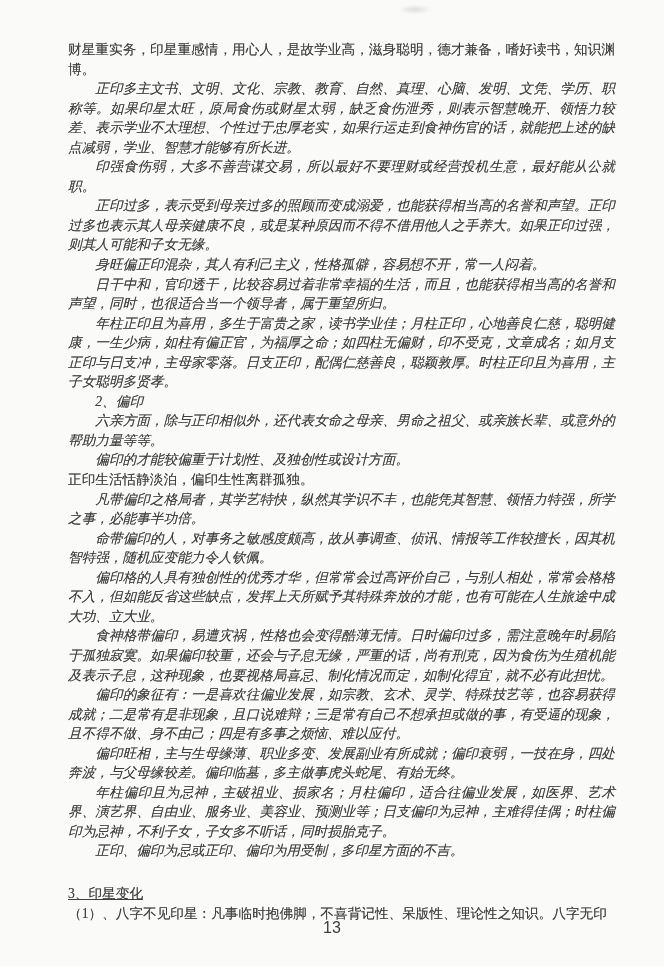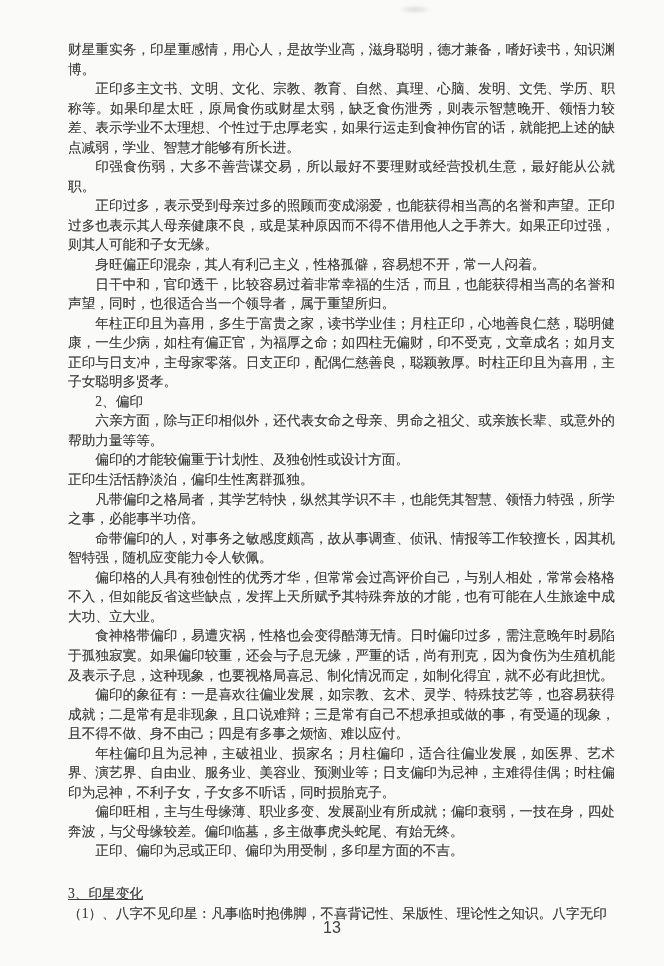--- a/index.html
+++ b/index.html
@@ -34,20 +34,21 @@
     color: #3e3e3e;
     text-align: justify;
     text-shadow: 0 0 0.3px rgba(62,62,62,0.55);
   }
   .page-text p {
     margin: 0;
     padding: 0;
   }
   .page-text p.indent {
     text-indent: 2em;
+    font-style: italic;
   }
   .page-text p.gap-before {
     margin-top: 23px;
     text-decoration: underline;
   }
   .page-number {
     position: absolute;
     top: 919px;
     left: 0;
     right: 0;
@@ -72,20 +73,20 @@
       <p class="indent">年柱正印且为喜用，多生于富贵之家，读书学业佳；月柱正印，心地善良仁慈，聪明健康，一生少病，如柱有偏正官，为福厚之命；如四柱无偏财，印不受克，文章成名；如月支正印与日支冲，主母家零落。日支正印，配偶仁慈善良，聪颖敦厚。时柱正印且为喜用，主子女聪明多贤孝。</p>
       <p class="indent">2、偏印</p>
       <p class="indent">六亲方面，除与正印相似外，还代表女命之母亲、男命之祖父、或亲族长辈、或意外的帮助力量等等。</p>
       <p class="indent">偏印的才能较偏重于计划性、及独创性或设计方面。</p>
       <p class="">正印生活恬静淡泊，偏印生性离群孤独。</p>
       <p class="indent">凡带偏印之格局者，其学艺特快，纵然其学识不丰，也能凭其智慧、领悟力特强，所学之事，必能事半功倍。</p>
       <p class="indent">命带偏印的人，对事务之敏感度颇高，故从事调查、侦讯、情报等工作较擅长，因其机智特强，随机应变能力令人钦佩。</p>
       <p class="indent">偏印格的人具有独创性的优秀才华，但常常会过高评价自己，与别人相处，常常会格格不入，但如能反省这些缺点，发挥上天所赋予其特殊奔放的才能，也有可能在人生旅途中成大功、立大业。</p>
       <p class="indent">食神格带偏印，易遭灾祸，性格也会变得酷薄无情。日时偏印过多，需注意晚年时易陷于孤独寂寞。如果偏印较重，还会与子息无缘，严重的话，尚有刑克，因为食伤为生殖机能及表示子息，这种现象，也要视格局喜忌、制化情况而定，如制化得宜，就不必有此担忧。</p>
       <p class="indent">偏印的象征有：一是喜欢往偏业发展，如宗教、玄术、灵学、特殊技艺等，也容易获得成就；二是常有是非现象，且口说难辩；三是常有自己不想承担或做的事，有受逼的现象，且不得不做、身不由己；四是有多事之烦恼、难以应付。</p>
+      <p class="indent">偏印旺相，主与生母缘薄、职业多变、发展副业有所成就；偏印衰弱，一技在身，四处奔波，与父母缘较差。偏印临墓，多主做事虎头蛇尾、有始无终。</p>
       <p class="indent">年柱偏印且为忌神，主破祖业、损家名；月柱偏印，适合往偏业发展，如医界、艺术界、演艺界、自由业、服务业、美容业、预测业等；日支偏印为忌神，主难得佳偶；时柱偏印为忌神，不利子女，子女多不听话，同时损胎克子。</p>
-      <p class="indent">偏印旺相，主与生母缘薄、职业多变、发展副业有所成就；偏印衰弱，一技在身，四处奔波，与父母缘较差。偏印临墓，多主做事虎头蛇尾、有始无终。</p>
       <p class="indent">正印、偏印为忌或正印、偏印为用受制，多印星方面的不吉。</p>
       <p class="gap-before">3、印星变化</p>
       <p class="">（1）、八字不见印星：凡事临时抱佛脚，不喜背记性、呆版性、理论性之知识。八字无印</p>
     </div>
   <div class="page-number">13</div>
 </div>
 
 </body></html>

